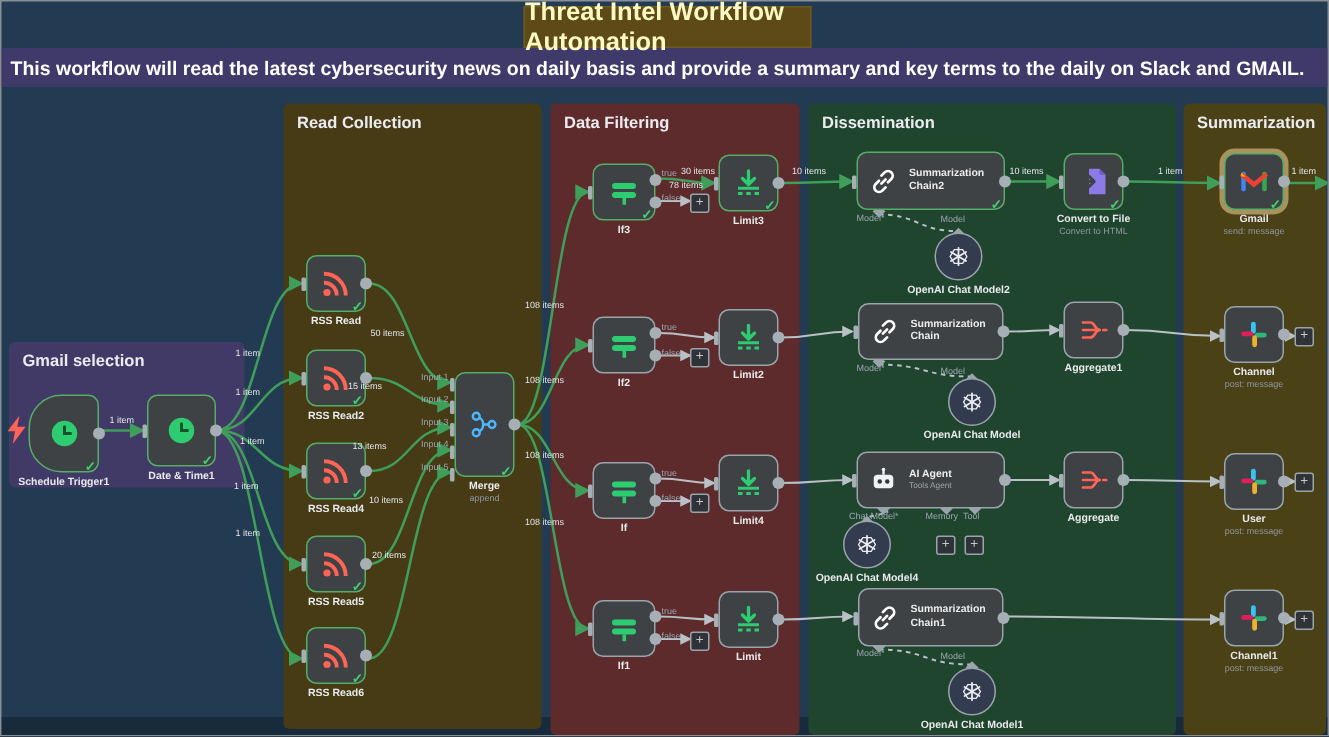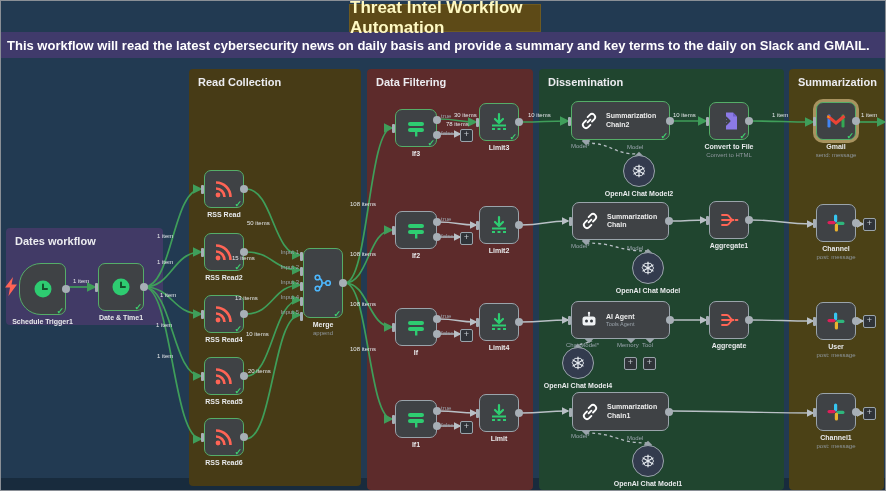--- a/index.html
+++ b/index.html
@@ -93,21 +93,21 @@
       <path d="M438,425 C450,425 447,425 459,425" fill="none" stroke="#b9c0c6" stroke-width="1.3" marker-end="url(#aw)"></path>
       <path d="M520,412 C543.5,412 543.5,410 567,410" fill="none" stroke="#b9c0c6" stroke-width="1.3" marker-end="url(#aw)"></path>
       <path d="M671,410 C726,410 757,412 812,412" fill="none" stroke="#b9c0c6" stroke-width="1.3" marker-end="url(#aw)"></path>
       <path d="M857,412 C869,412 850,412 862,412" fill="none" stroke="#b9c0c6" stroke-width="1.3" marker-end="url(#aw)"></path>
       <path d="M585,142 C611,142 611,153 637,153" fill="none" stroke="#b9c0c6" stroke-width="1.3" stroke-dasharray="3 3"></path>
       <path d="M585,242 C615.5,242 615.5,250 646,250" fill="none" stroke="#b9c0c6" stroke-width="1.3" stroke-dasharray="3 3"></path>
       <path d="M588,340 C600,340 566,345 578,345" fill="none" stroke="#b9c0c6" stroke-width="1.3" stroke-dasharray="3 3"></path>
       <path d="M585,432 C615.5,432 615.5,442 646,442" fill="none" stroke="#b9c0c6" stroke-width="1.3" stroke-dasharray="3 3"></path>
     </svg>
 <div class="section" style="left: 5px; top: 227px; width: 157px; height: 97px; background: rgb(65, 58, 102);">
-      <div class="sec-h">Dates workflow</div>
+      <div class="sec-h">Gmail selection</div>
     </div>
     <div class="section" style="left: 188px; top: 68px; width: 172px; height: 417px; background: rgb(71, 59, 22);">
       <div class="sec-h">Read Collection</div>
     </div>
     <div class="section" style="left: 366px; top: 68px; width: 166px; height: 421px; background: rgb(93, 43, 43);">
       <div class="sec-h">Data Filtering</div>
     </div>
     <div class="section" style="left: 538px; top: 68px; width: 245px; height: 421px; background: rgb(32, 69, 47);">
       <div class="sec-h">Dissemination</div>
     </div>

